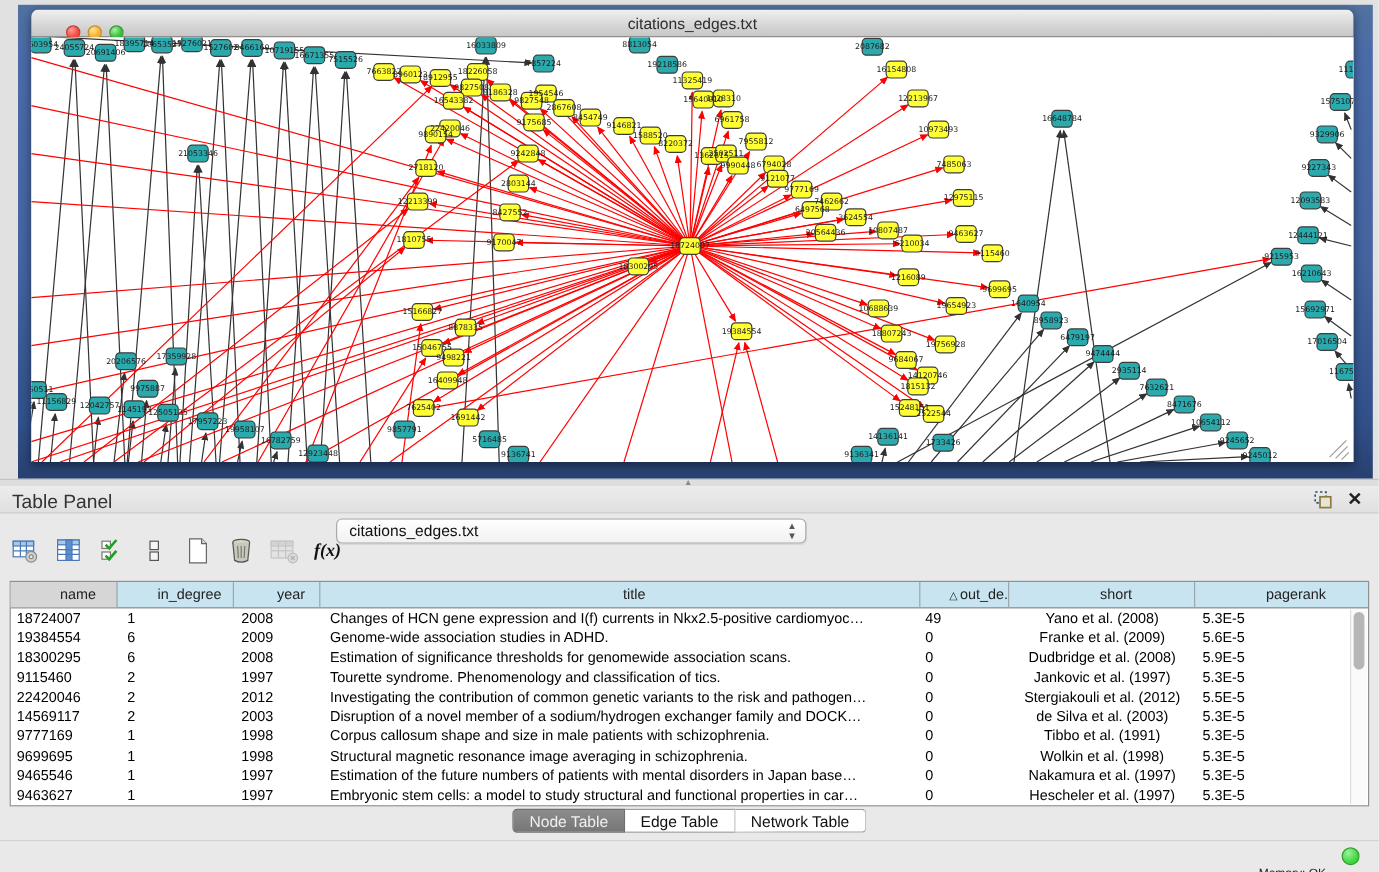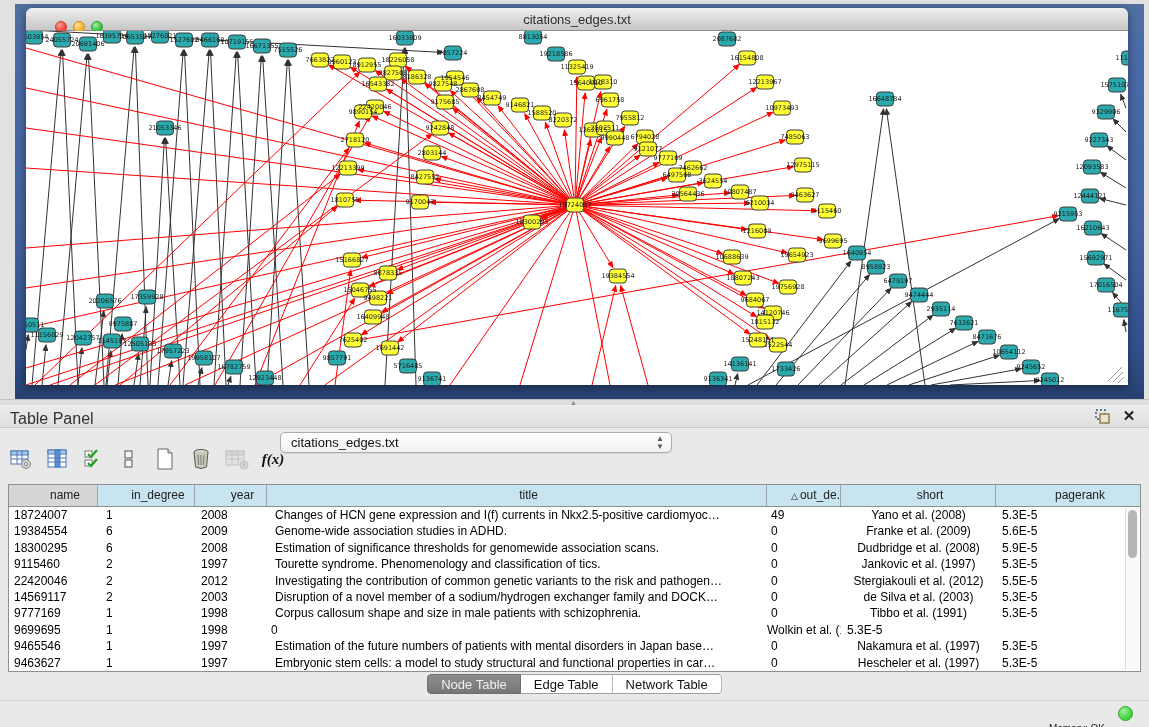--- a/index.html
+++ b/index.html
@@ -682,20 +682,21 @@
             <div class="td c2">1998</div>
             <div class="td c3">Corpus callosum shape and size in male patients with schizophrenia.</div>
             <div class="td c4">0</div>
             <div class="td c5">Tibbo et al. (1991)</div>
             <div class="td c6">5.3E-5</div>
           </div>
           <div class="tr">
             <div class="td c0">9699695</div>
             <div class="td c1">1</div>
             <div class="td c2">1998</div>
+            <div class="td c3">Structural magnetic resonance image averaging in schizophrenia.</div>
             <div class="td c4">0</div>
             <div class="td c5">Wolkin et al. (1998)</div>
             <div class="td c6">5.3E-5</div>
           </div>
           <div class="tr">
             <div class="td c0">9465546</div>
             <div class="td c1">1</div>
             <div class="td c2">1997</div>
             <div class="td c3">Estimation of the future numbers of patients with mental disorders in Japan base…</div>
             <div class="td c4">0</div>

